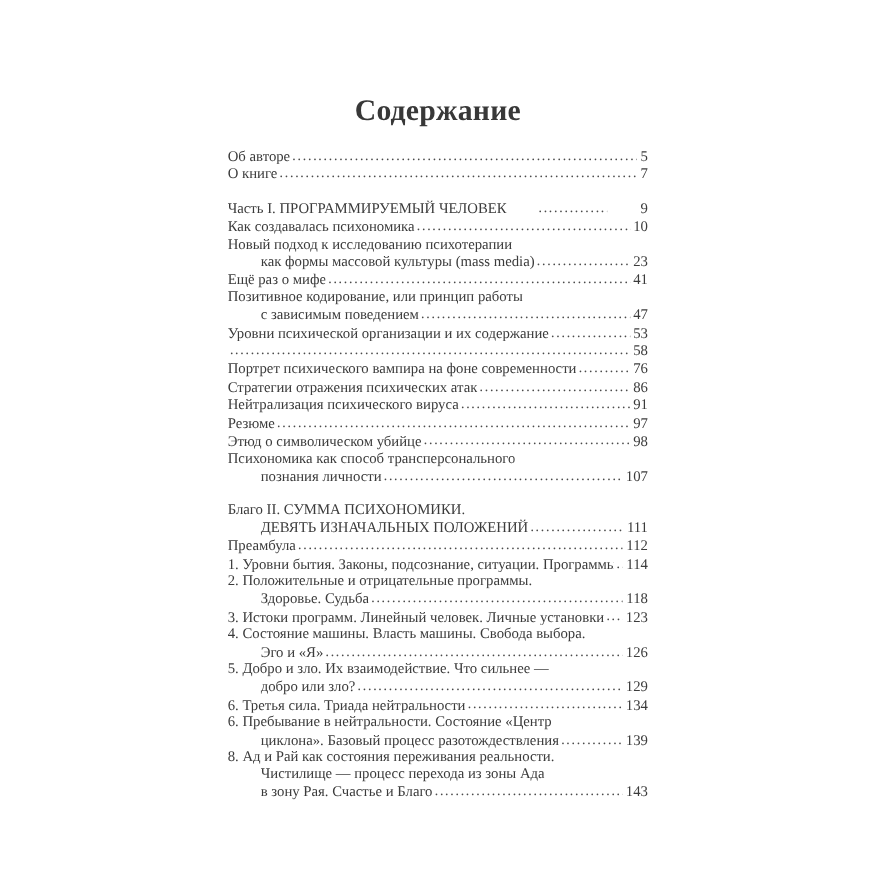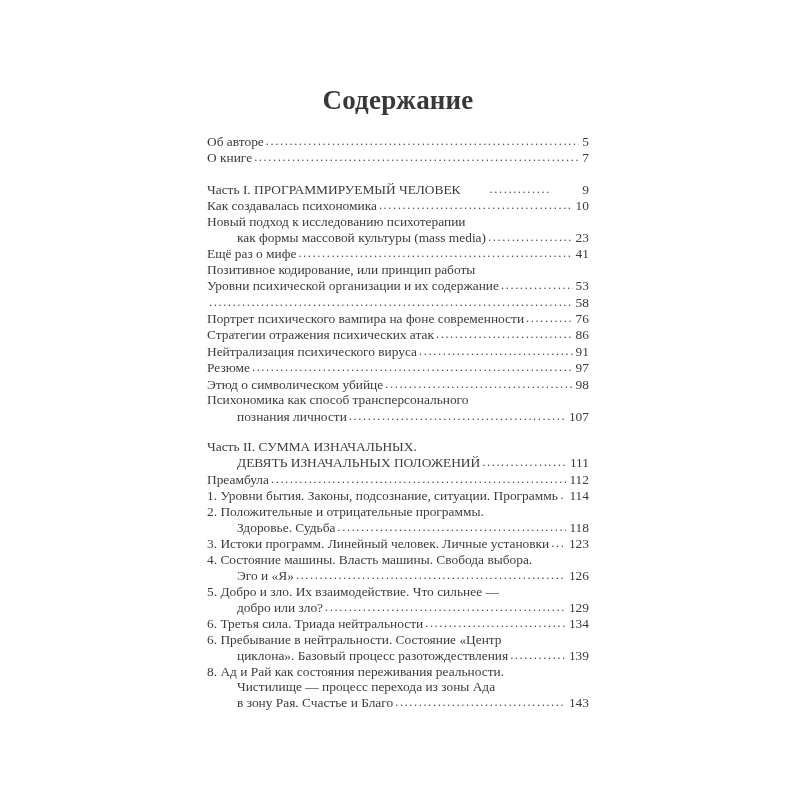--- a/index.html
+++ b/index.html
@@ -100,20 +100,25 @@
           <span class="pagenum">23</span>
         </div>
         <div class="row">
           <span class="label">Ещё раз о мифе</span>
           <span class="leader"></span>
           <span class="pagenum">41</span>
         </div>
         <div class="row">
           <span class="label">Позитивное кодирование, или принцип работы</span>
         </div>
+        <div class="row ind">
+          <span class="label">с зависимым поведением</span>
+          <span class="leader"></span>
+          <span class="pagenum">47</span>
+        </div>
         <div class="row">
           <span class="label">Уровни психической организации и их содержание</span>
           <span class="leader"></span>
           <span class="pagenum">53</span>
         </div>
         <div class="row">
           <span class="leader"></span>
           <span class="pagenum">58</span>
         </div>
         <div class="row">
@@ -143,21 +148,21 @@
         </div>
         <div class="row">
           <span class="label">Психономика как способ трансперсонального</span>
         </div>
         <div class="row ind">
           <span class="label">познания личности</span>
           <span class="leader"></span>
           <span class="pagenum">107</span>
         </div>
         <div class="row gap">
-          <span class="label">Часть II. СУММА ИЗНАЧАЛЬНЫХ.</span>
+          <span class="label">Благо II. СУММА ПСИХОНОМИКИ.</span>
         </div>
         <div class="row ind">
           <span class="label">ДЕВЯТЬ ИЗНАЧАЛЬНЫХ ПОЛОЖЕНИЙ</span>
           <span class="leader"></span>
           <span class="pagenum">111</span>
         </div>
         <div class="row">
           <span class="label">Преамбула</span>
           <span class="leader"></span>
           <span class="pagenum">112</span>

